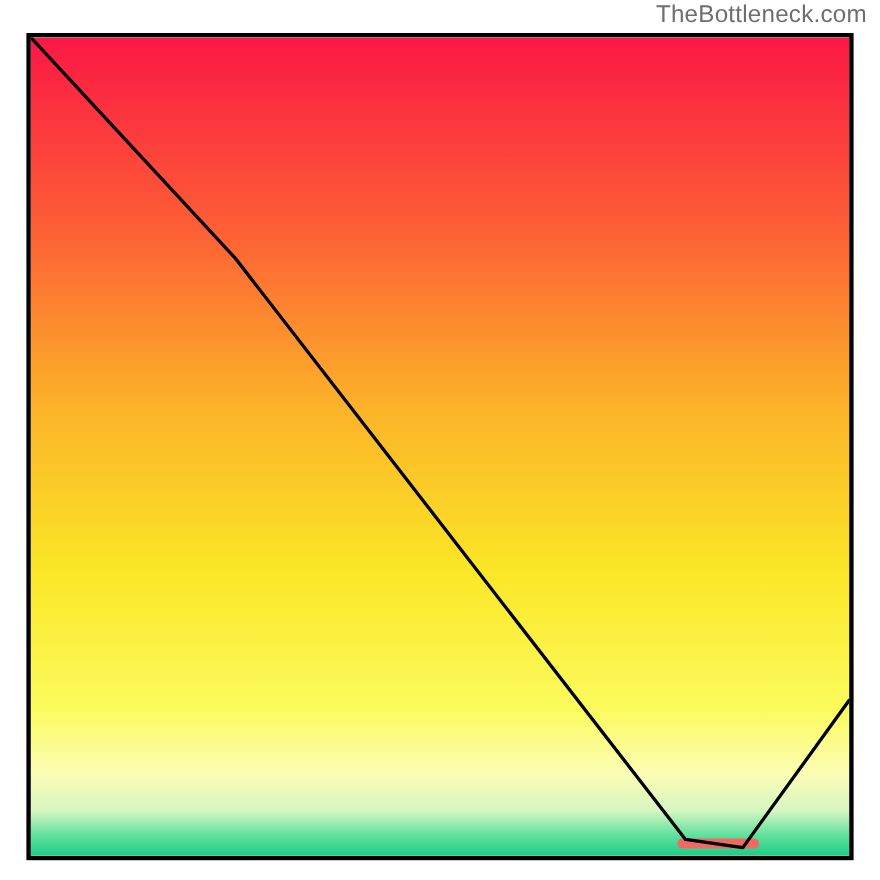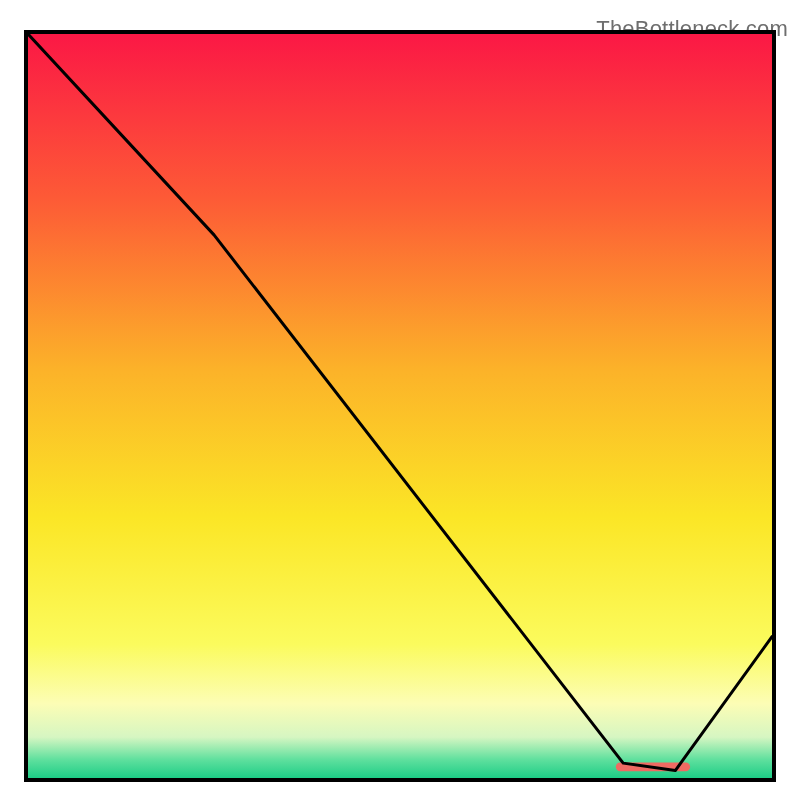--- a/index.html
+++ b/index.html
@@ -11,21 +11,21 @@
     font-family: Arial, Helvetica, sans-serif;
     overflow: hidden;
   }
   .frame {
     position: relative;
     width: 800px;
     height: 800px;
   }
   .watermark {
     position: absolute;
-    top: 16px;
+    top: 0;
     right: 12px;
     font-size: 22px;
     letter-spacing: 0.2px;
     color: #6e6e6e;
     font-weight: 500;
   }
   .plot-area {
     position: absolute;
     left: 24px;
     top: 30px;

